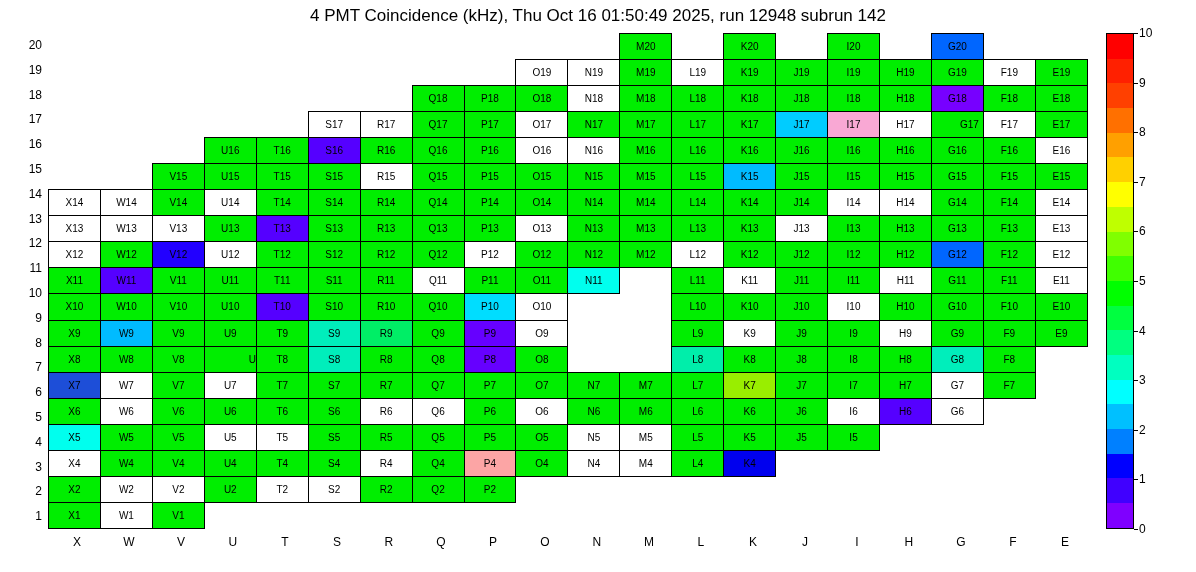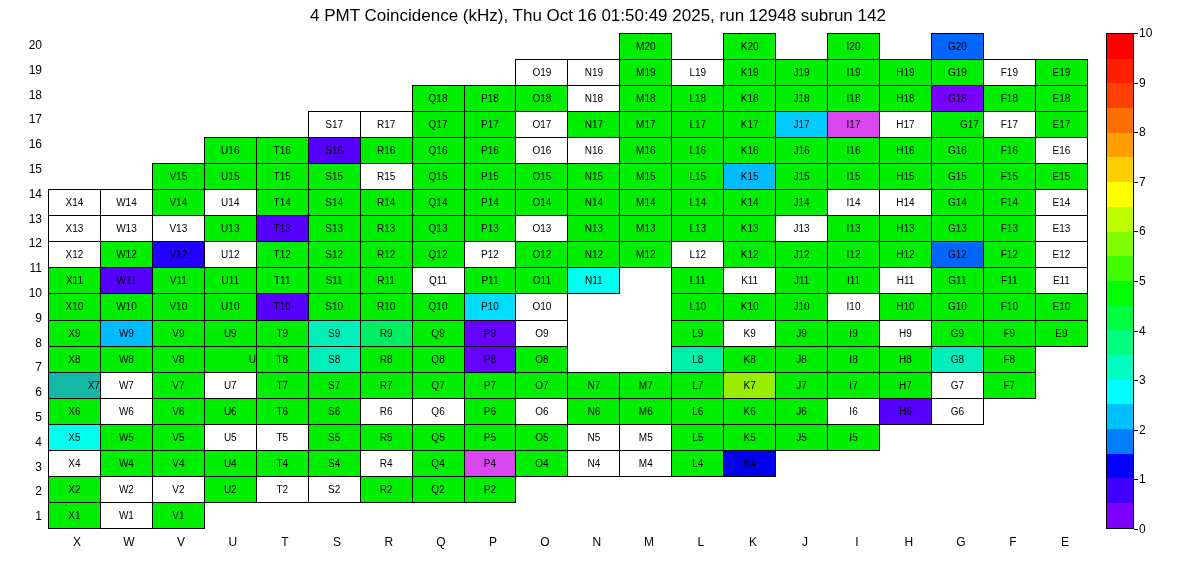--- a/index.html
+++ b/index.html
@@ -177,21 +177,21 @@
             <td style="background: rgb(255, 255, 255);">S17</td>
             <td style="background: rgb(255, 255, 255);">R17</td>
             <td style="background: rgb(0, 238, 0);">Q17</td>
             <td style="background: rgb(0, 238, 0);">P17</td>
             <td style="background: rgb(255, 255, 255);">O17</td>
             <td style="background: rgb(0, 238, 0);">N17</td>
             <td style="background: rgb(0, 238, 0);">M17</td>
             <td style="background: rgb(0, 238, 0);">L17</td>
             <td style="background: rgb(0, 238, 0);">K17</td>
             <td style="background: rgb(0, 204, 255);">J17</td>
-            <td style="background: #d946ef; margin-top: 41px;">I17</td>
+            <td style="background: #f9a8d4; margin-top: 41px;">I17</td>
             <td style="background: rgb(255, 255, 255);">H17</td>
             <td style="background: rgb(0, 238, 0); padding-left: 24px;">G17</td>
             <td style="background: rgb(255, 255, 255);">F17</td>
             <td style="background: rgb(0, 238, 0);">E17</td>
           </tr>
           <tr>
             <td style="border: none; background: transparent;"></td>
             <td style="border: none; background: transparent;"></td>
             <td style="border: none; background: transparent;"></td>
             <td style="background: rgb(0, 238, 0);">U16</td>
@@ -382,21 +382,21 @@
             <td style="background: rgb(0, 238, 170);">L8</td>
             <td style="background: rgb(0, 238, 0);">K8</td>
             <td style="background: rgb(0, 238, 0);">J8</td>
             <td style="background: rgb(0, 238, 0);">I8</td>
             <td style="background: rgb(0, 238, 0);">H8</td>
             <td style="background: rgb(0, 238, 187);">G8</td>
             <td style="background: rgb(0, 238, 0);">F8</td>
             <td style="border: none; background: transparent;"></td>
           </tr>
           <tr>
-            <td style="background: #14b8a6; text-align: right;">X7</td>
+            <td style="background: #1d4ed8;">X7</td>
             <td style="background: rgb(255, 255, 255);">W7</td>
             <td style="background: rgb(0, 238, 0);">V7</td>
             <td style="background: rgb(255, 255, 255);">U7</td>
             <td style="background: rgb(0, 238, 0);">T7</td>
             <td style="background: rgb(0, 238, 0);">S7</td>
             <td style="background: rgb(0, 238, 0);">R7</td>
             <td style="background: rgb(0, 238, 0);">Q7</td>
             <td style="background: rgb(0, 238, 0);">P7</td>
             <td style="background: rgb(0, 238, 0);">O7</td>
             <td style="background: rgb(0, 238, 0);">N7</td>
@@ -456,21 +456,21 @@
           </tr>
           <tr>
             <td style="background: rgb(255, 255, 255);">X4</td>
             <td style="background: rgb(0, 238, 0);">W4</td>
             <td style="background: rgb(0, 238, 0);">V4</td>
             <td style="background: rgb(0, 238, 0);">U4</td>
             <td style="background: rgb(0, 238, 0);">T4</td>
             <td style="background: rgb(0, 238, 0);">S4</td>
             <td style="background: rgb(255, 255, 255);">R4</td>
             <td style="background: rgb(0, 238, 0);">Q4</td>
-            <td style="background: #d946ef;">P4</td>
+            <td style="background: #fca5a5;">P4</td>
             <td style="background: rgb(0, 238, 0);">O4</td>
             <td style="background: rgb(255, 255, 255);">N4</td>
             <td style="background: rgb(255, 255, 255);">M4</td>
             <td style="background: rgb(0, 238, 0);">L4</td>
             <td style="background: rgb(0, 0, 238);">K4</td>
             <td style="border: none; background: transparent;"></td>
             <td style="border: none; background: transparent;"></td>
             <td style="border: none; background: transparent;"></td>
             <td style="border: none; background: transparent;"></td>
             <td style="border: none; background: transparent;"></td>

